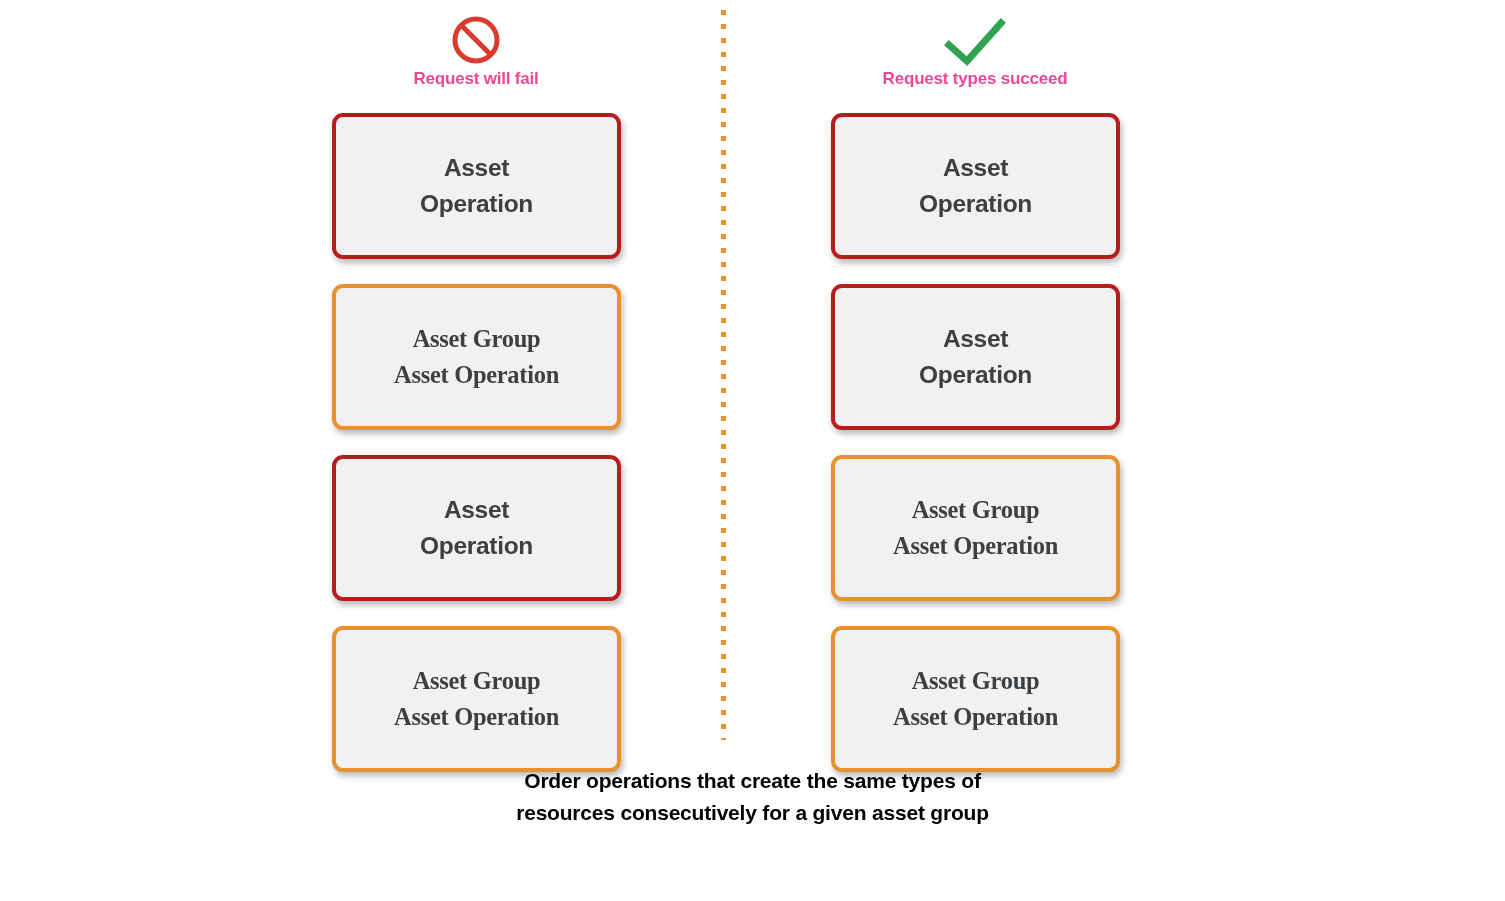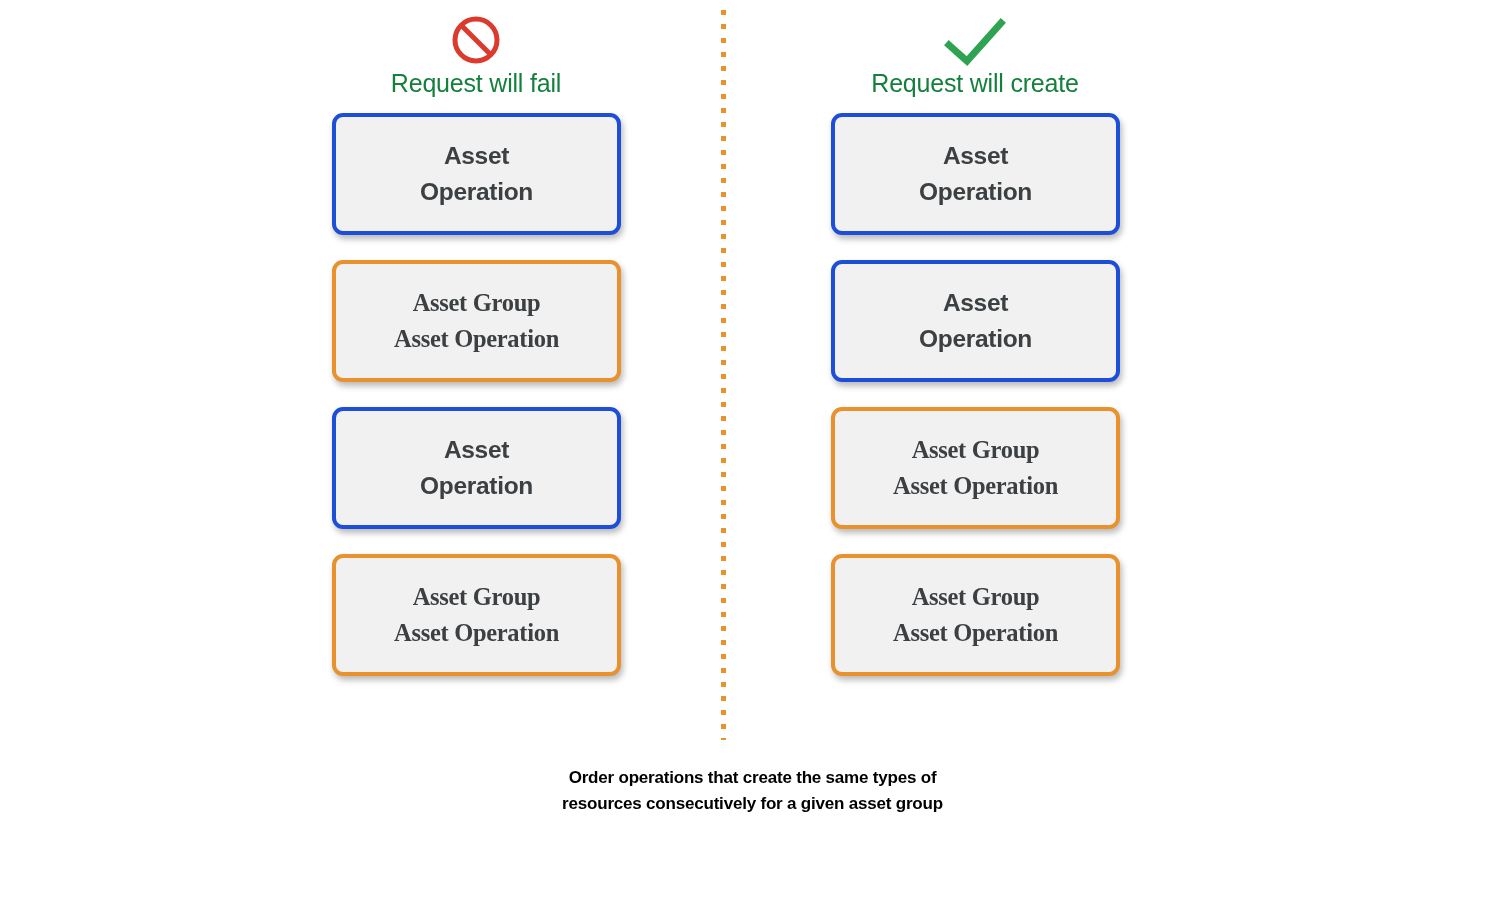--- a/index.html
+++ b/index.html
@@ -57,44 +57,44 @@
   }
   .col-icon {
     display: block;
     margin: 0 auto 4px auto;
     height: 52px;
     line-height: 0;
   }
   .col-icon svg { display: block; margin: 0 auto; }
 
   .col-title {
-    font-size: 25px;
-    font-weight: normal;
-    color: #15803d;
+    font-size: 17px;
+    font-weight: bold;
+    color: #ec4899;
     letter-spacing: -0.2px;
     line-height: 1.1;
     white-space: nowrap;
   }
 
   
   .card-stack {
     position: absolute;
     top: 113px;
     left: 46px;
     width: 289px;
   }
 
   .card {
     position: relative;
     box-sizing: border-box;
     width: 289px;
-    height: 122px;
+    height: 146px;
     margin-bottom: 25px;
     border-radius: 11px;
-    border: 4px solid #1d4ed8;
+    border: 4px solid #b91c1c;
     background: #f1f1f1;
     box-shadow: 2px 4px 6px rgba(0,0,0,0.28);
     display: flex;
     align-items: center;
     justify-content: center;
     text-align: center;
   }
   .card.orange { border-color: #e8912d; font-family: Liberation Serif, serif; }
 
   .card-label {
@@ -107,21 +107,21 @@
     white-space: pre-line;
   }
 
   
   .caption {
     position: absolute;
     left: 0;
     top: 765px;
     width: 1505px;
     text-align: center;
-    font-size: 17px;
+    font-size: 21px;
     font-weight: bold;
     color: #000000;
     line-height: 1.52;
     letter-spacing: -0.2px;
     white-space: pre-line;
   }
 </style>
 </head>
 <body>
 
@@ -162,21 +162,21 @@
   </div>
 
   <div class="column right">
 
     <div class="col-header">
       <span class="col-icon">
         <svg width="64" height="52" viewBox="0 0 64 52" aria-hidden="true">
           <polyline points="6,31 24,47 58,9" fill="none" stroke="#2fa352" stroke-width="7" stroke-linecap="square" stroke-linejoin="miter"></polyline>
         </svg>
       </span>
-      <div class="col-title">Request will create</div>
+      <div class="col-title">Request types succeed</div>
     </div>
 
     <div class="card-stack">
       <div class="card">
         <span class="card-label">Asset
 Operation</span>
       </div>
       <div class="card">
         <span class="card-label">Asset
 Operation</span>

